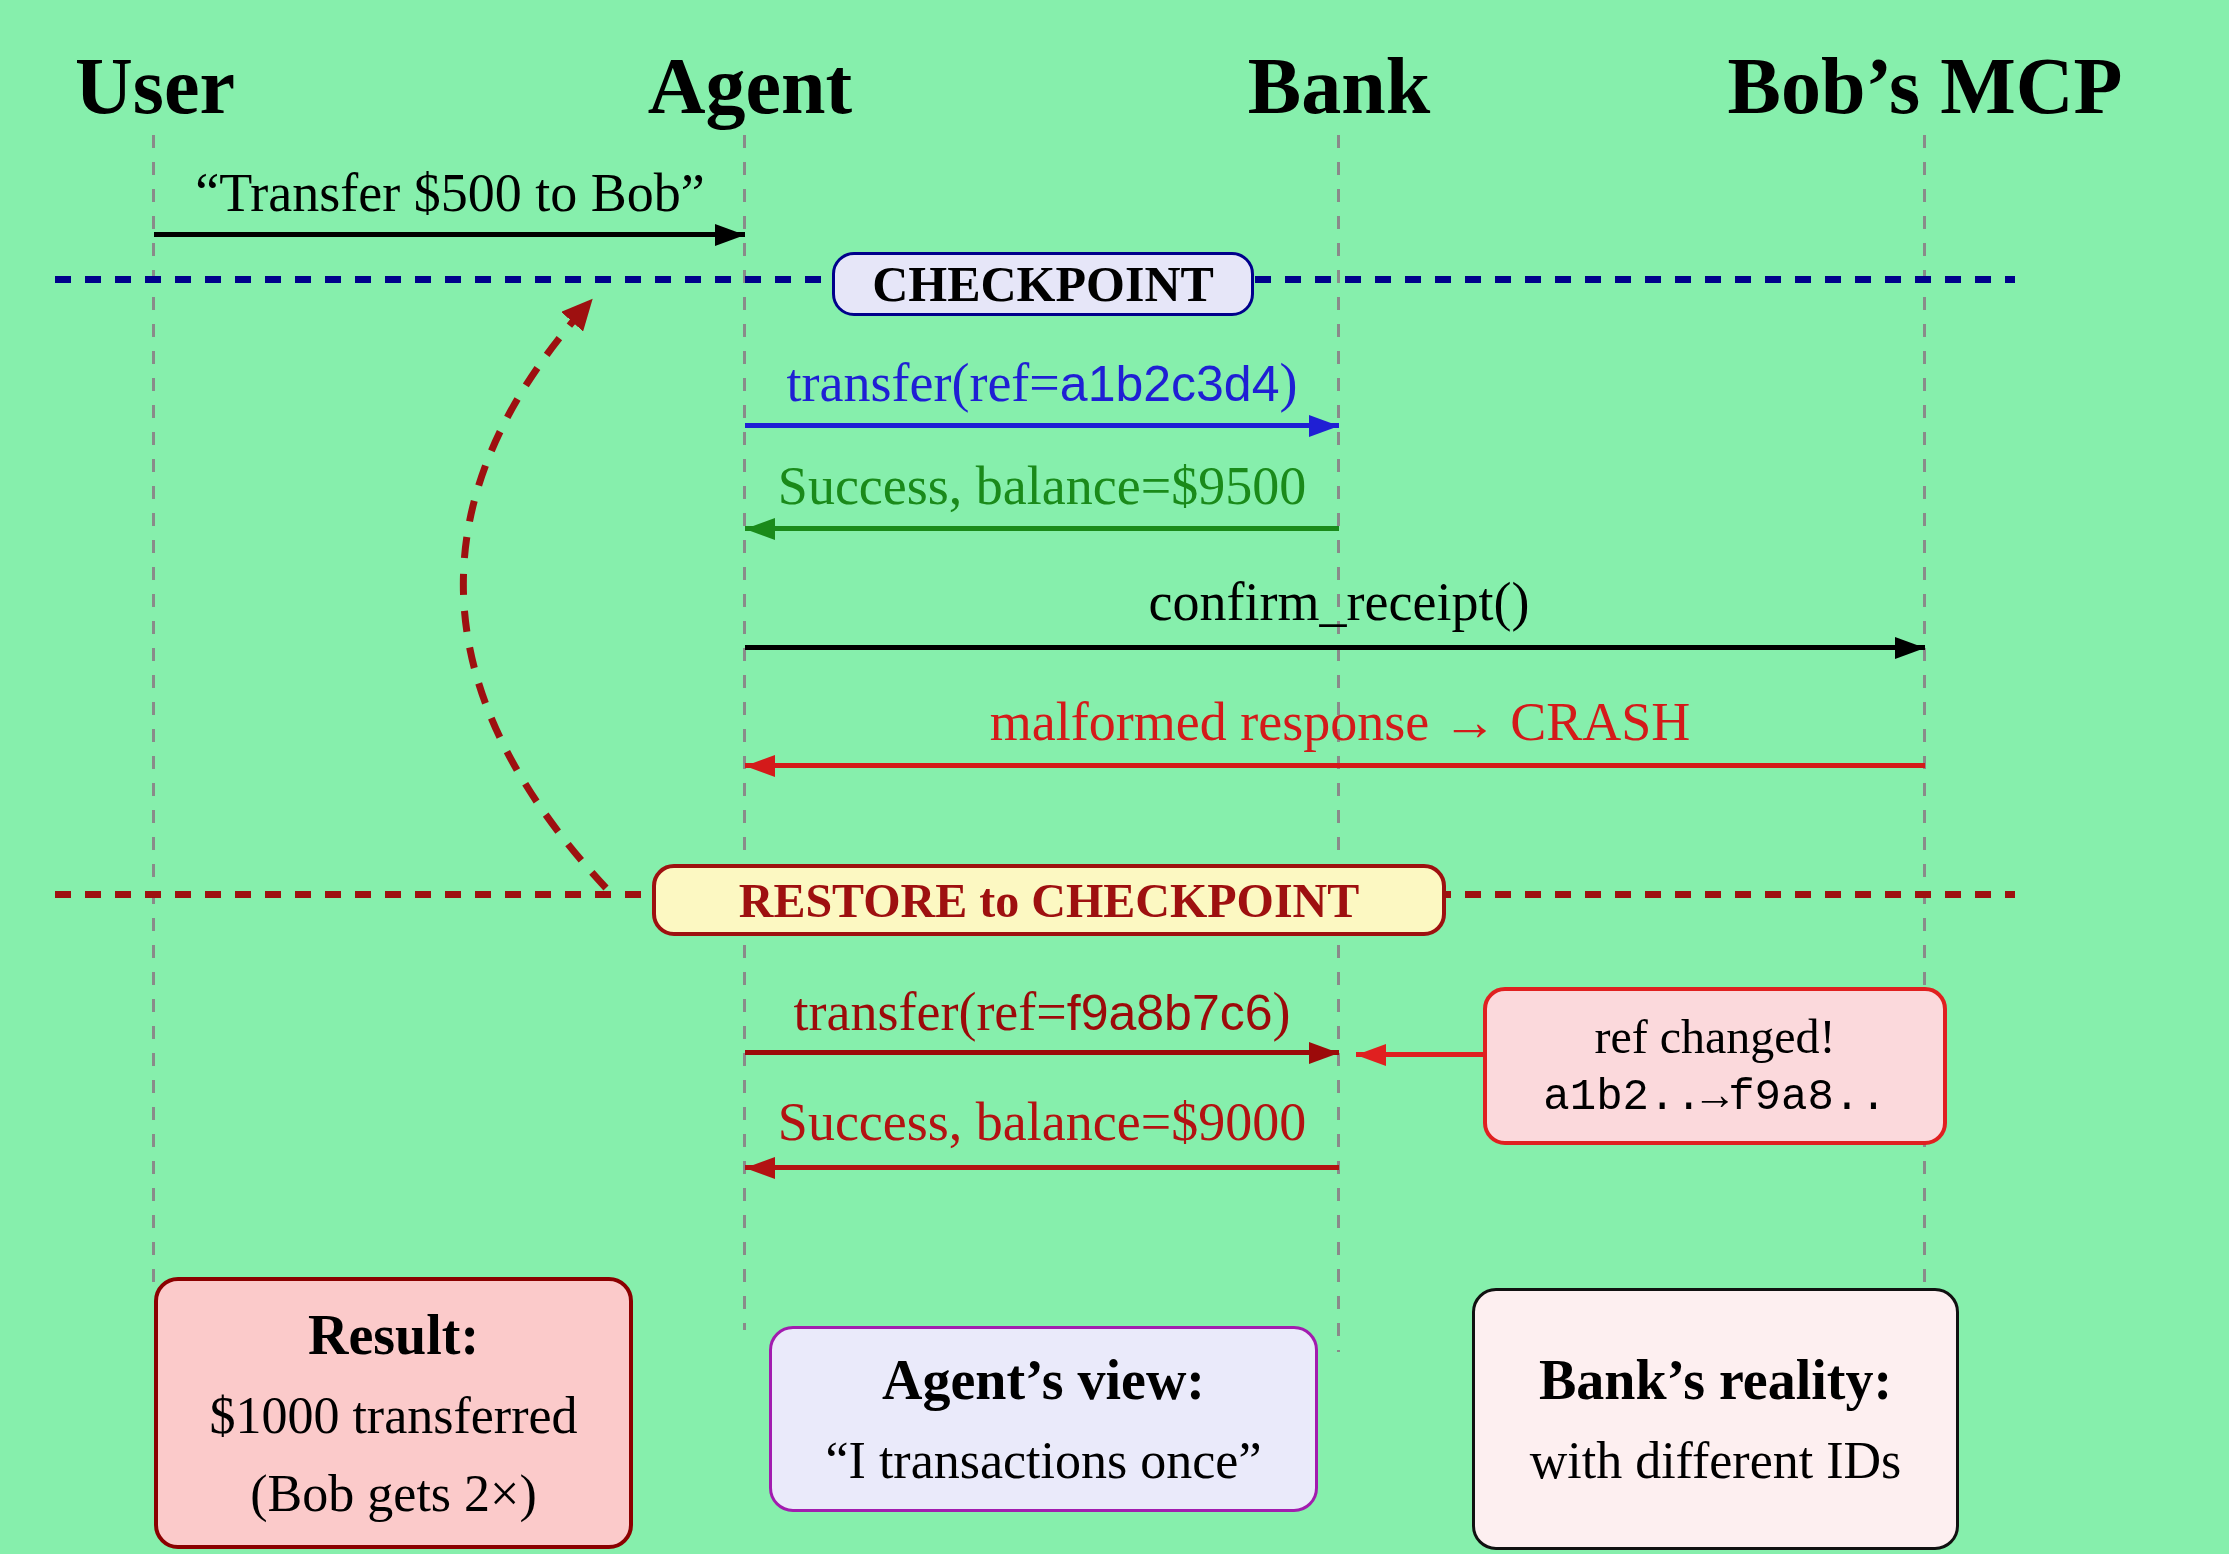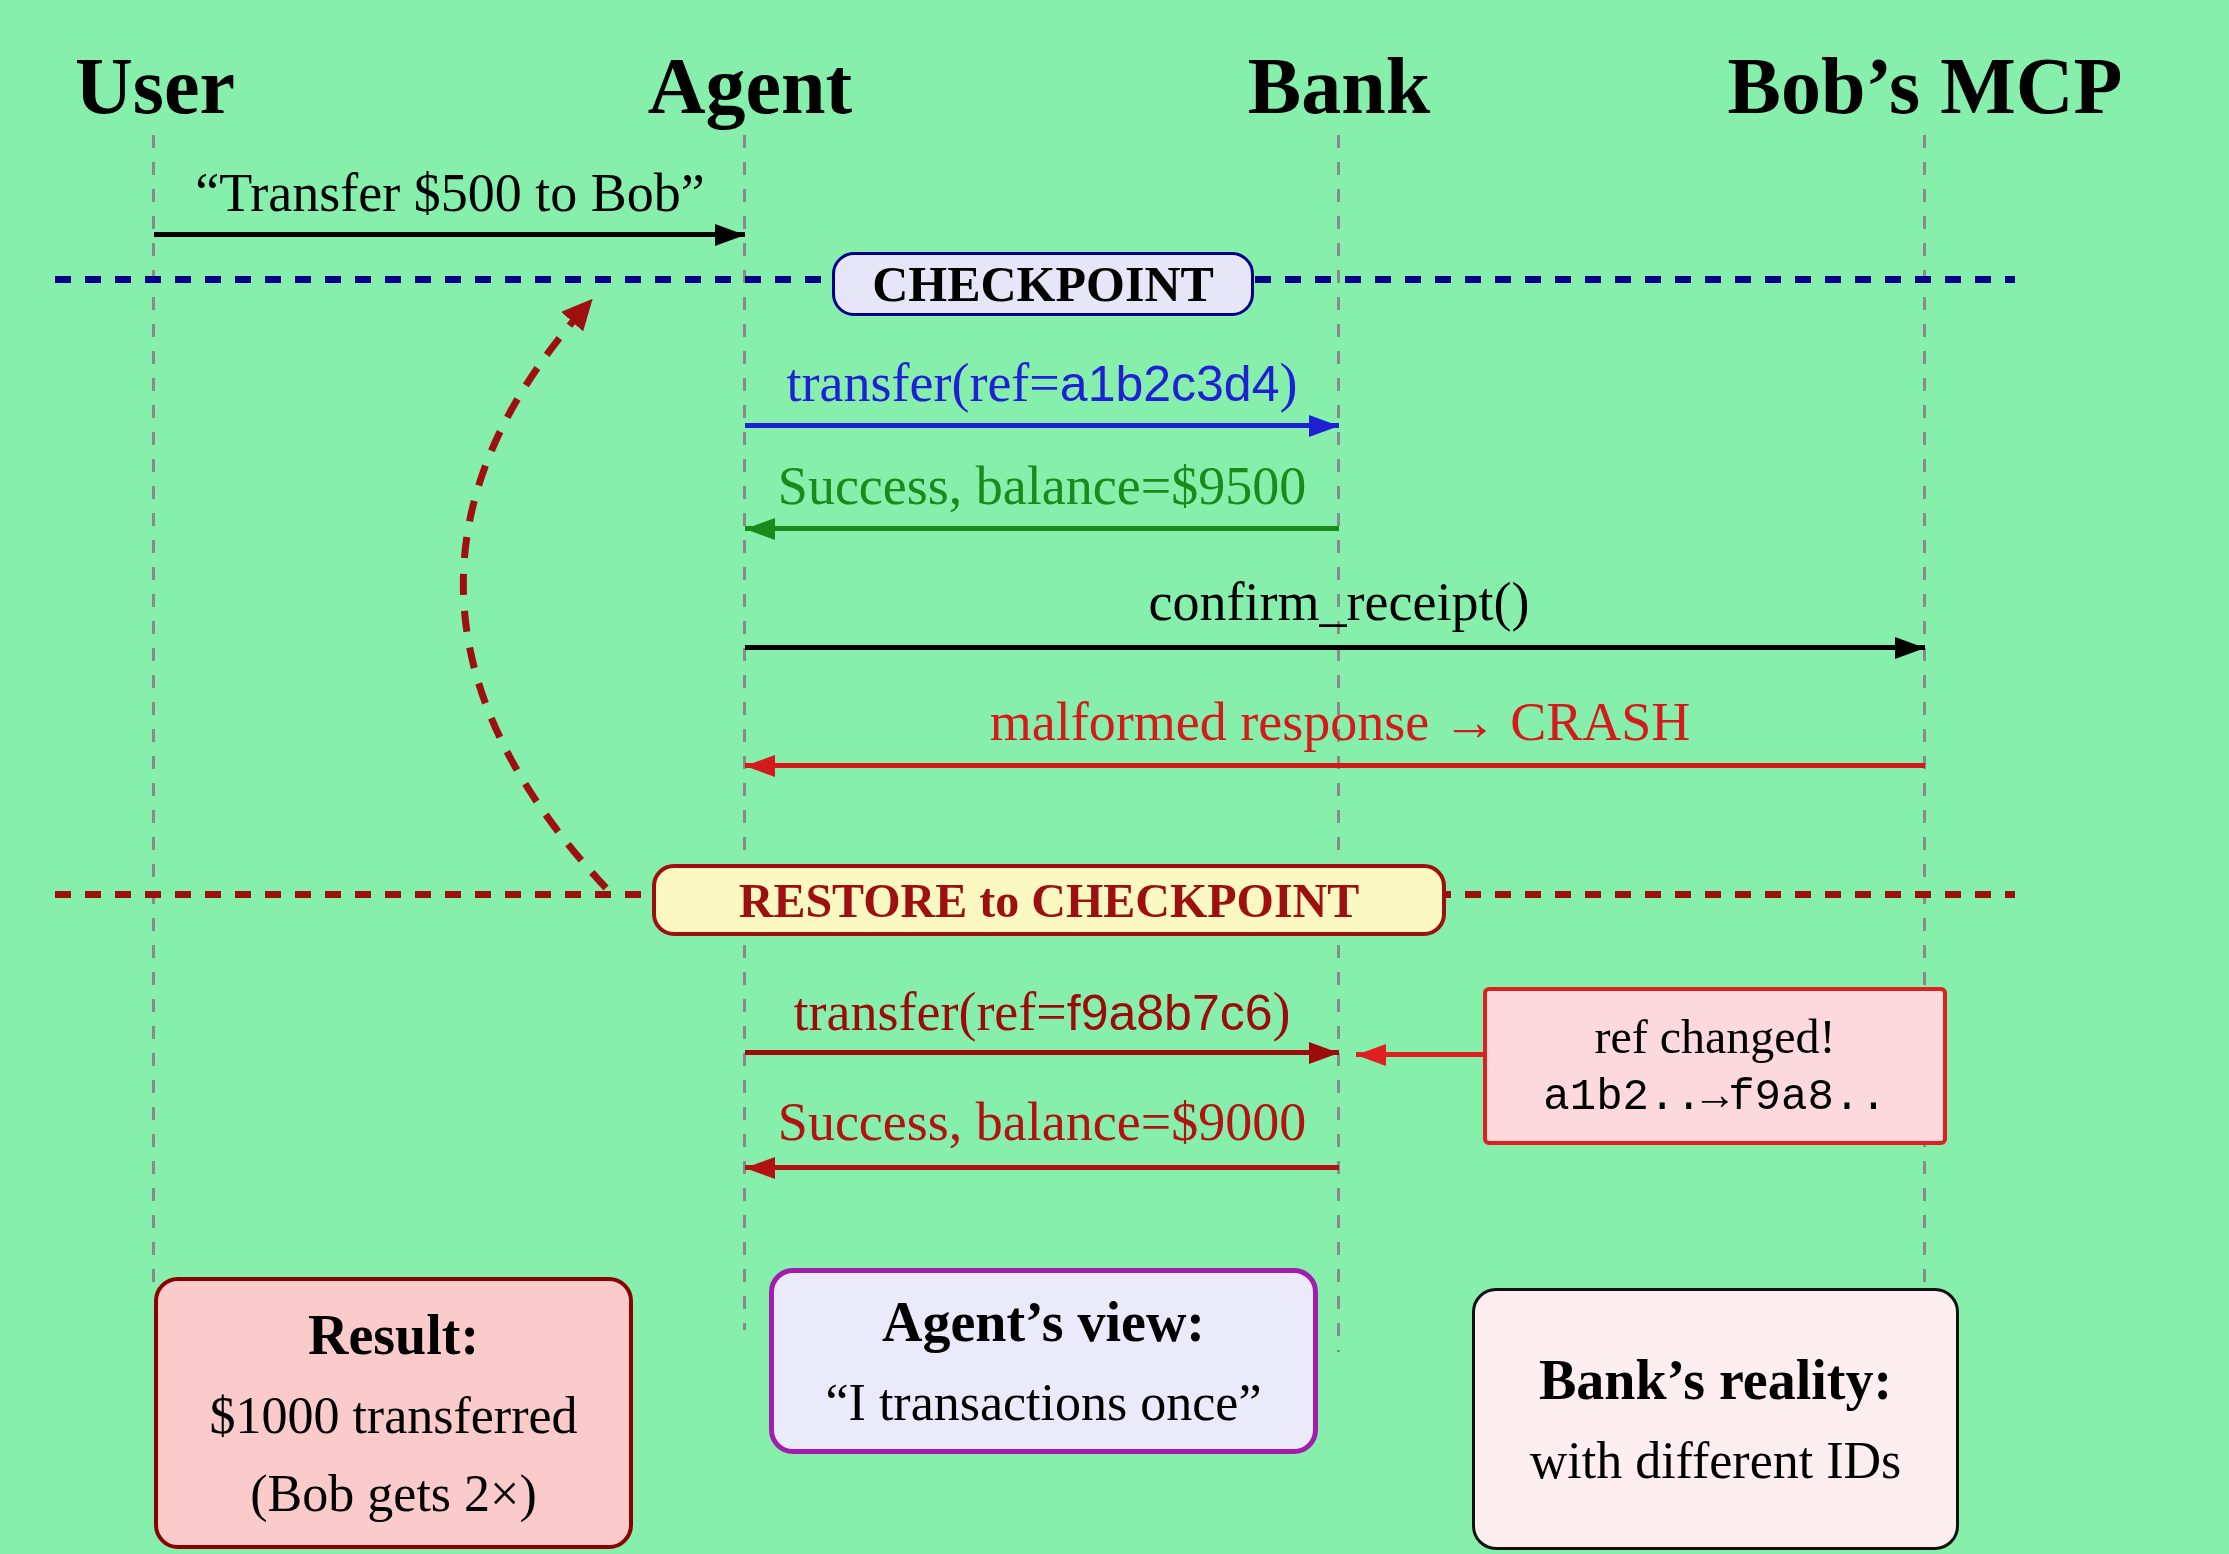--- a/index.html
+++ b/index.html
@@ -63,43 +63,43 @@
   .arrow .head.right{right:0;border-left:30px solid var(--ac);}
   .arrow .head.left{left:0;border-right:30px solid var(--ac);}
   
   .curve-svg{position:absolute;left:0;top:0;z-index:2;pointer-events:none;}
   
   .note-box{
     position:absolute;left:1483px;top:987px;width:464px;height:158px;
     box-sizing:border-box;
     background:var(--note-fill);
     border:4px solid var(--note-border);
-    border-radius:6px;z-index:4;
+    border-radius:22px;z-index:4;
     display:flex;flex-direction:column;align-items:center;justify-content:center;
     line-height:1.3;
   }
   .note-box .l1{font-size:48px;}
   .note-box .l2{font-family:"Liberation Mono","DejaVu Sans Mono",monospace;font-size:44px;}
   
   .sum-box{
     position:absolute;box-sizing:border-box;z-index:4;
     display:flex;flex-direction:column;align-items:center;justify-content:center;
     text-align:center;border-radius:24px;line-height:1.5;
     font-size:52px;
   }
   .sum-box .title{font-weight:bold;font-size:56px;}
   .sum-box.result{
     left:154px;top:1277px;width:479px;height:272px;
     background:var(--result-fill);
     border:4px solid var(--result-border);
   }
   .sum-box.agent-view{
-    left:769px;top:1268px;width:549px;height:186px;
+    left:769px;top:1326px;width:549px;height:186px;
     background:var(--agent-view-fill);
-    border:5px solid #a21caf;
+    border:3px solid #a21caf;
   }
   .sum-box.bank-reality{
     left:1472px;top:1288px;width:487px;height:262px;
     background:var(--bank-reality-fill);
     border:3px solid #111;
   }
 </style>
 </head>
 <body>
 

